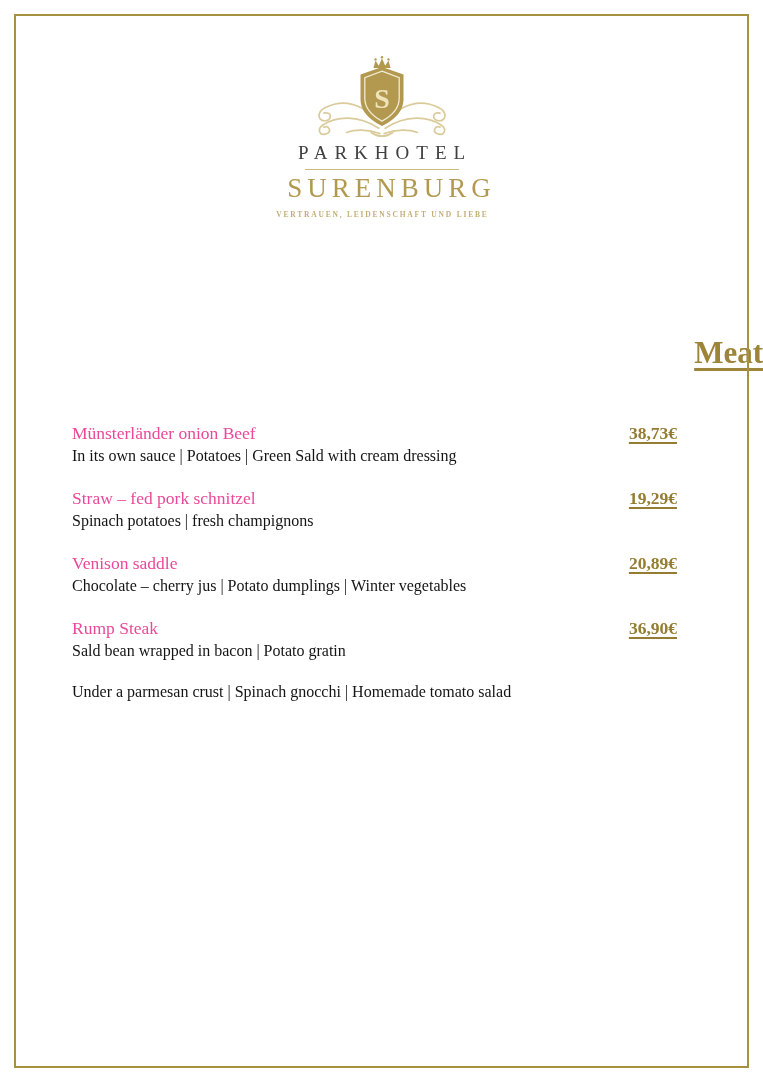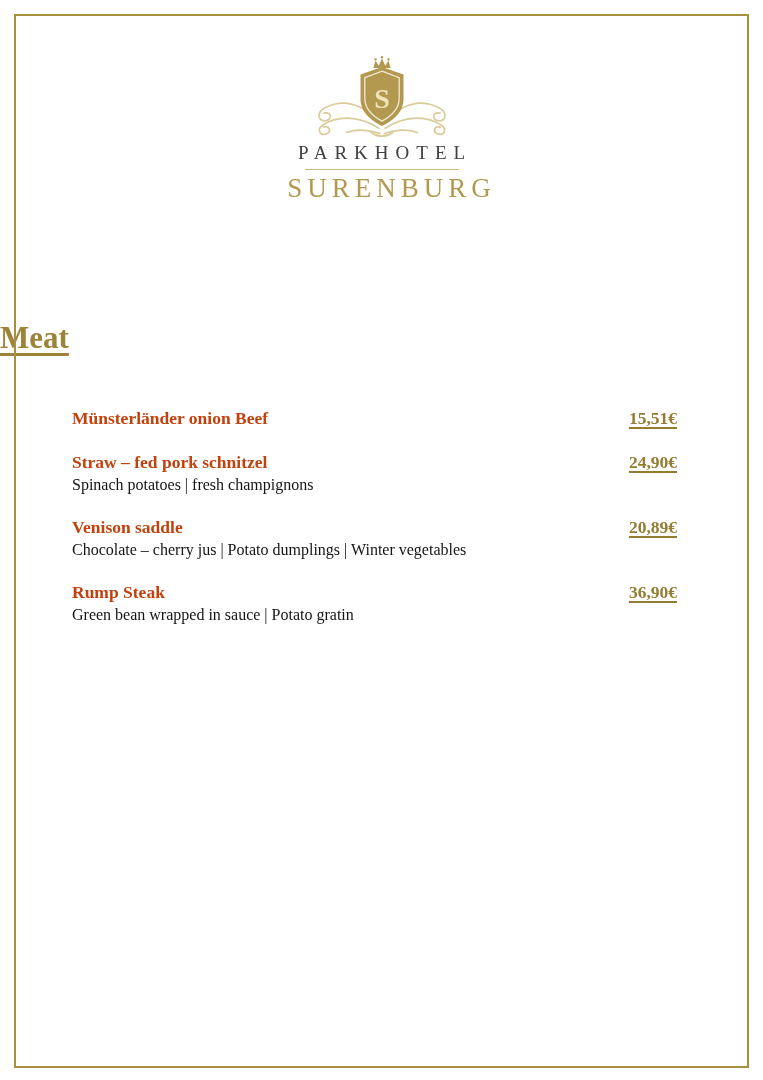--- a/index.html
+++ b/index.html
@@ -29,34 +29,34 @@
     font-size:27px; letter-spacing:5px; text-indent:5px;
     color:#B2994F;
     padding-left:15px;
   }
   .tagline {
     font-size:7.5px; letter-spacing:1.8px; text-indent:1.8px;
     color:#C3AF74; margin-top:6px; font-weight:bold;
   }
   
   .section-title {
-    text-align:left;
+    text-align:right;
     margin-top:116px;
     font-size:31px;
     font-weight:bold;
     color:#9C8439;
     text-decoration:underline;
     text-decoration-thickness:2.5px;
     text-underline-offset:5px;
   }
   
   .items { margin:52px 86px 0 72px; }
   .item { margin-bottom:23px; }
   .item-head { display:flex; justify-content:space-between; align-items:baseline; }
-  .item-name { font-weight:bold; font-size:17.5px; color:#c2410c; }
+  .item-name { font-weight:normal; font-size:17.5px; color:#ec4899; }
   .item-price {
     font-weight:bold; font-size:17.5px; color:#947D33;
     text-decoration:underline;
     text-decoration-thickness:1.5px;
     text-underline-offset:3px;
     white-space:nowrap;
   }
   .item-desc { font-size:16px; color:#141414; margin-top:3px; }
 </style>
 </head>
@@ -89,54 +89,57 @@
         <circle cx="71" cy="5" r="1.1"></circle>
       </g>
 
       <path d="M65,12 L85,19 L85,42 Q85,57 65,67 Q45,57 45,42 L45,19 Z" fill="#B2994F"></path>
       <path d="M65,16 L81,22 L81,41 Q81,54 65,62.5 Q49,54 49,41 L49,22 Z" fill="none" stroke="#F2EAD3" stroke-width="1.2"></path>
       <text x="65" y="50" text-anchor="middle" font-family="Liberation Serif, serif" font-size="26" font-weight="bold" fill="#EFE3B8">S</text>
     </svg>
     <div class="hotel-line1">PARKHOTEL</div>
     <div class="logo-rule"></div>
     <div class="hotel-line2">SURENBURG</div>
+    <div class="tagline">VERTRAUEN, LEIDENSCHAFT UND LIEBE</div>
   </header>
 
   <h1 class="section-title">Meat</h1>
 
   <main class="items">
 
     <div class="item">
       <div class="item-head">
         <span class="item-name">Münsterländer onion Beef</span>
-        <span class="item-price">15,51€</span>
+        <span class="item-price">38,73€</span>
       </div>
+      <div class="item-desc">In its own sauce | Potatoes | Green Sald with cream dressing</div>
     </div>
 
     <div class="item">
       <div class="item-head">
         <span class="item-name">Straw – fed pork schnitzel</span>
-        <span class="item-price">24,90€</span>
+        <span class="item-price">19,29€</span>
       </div>
       <div class="item-desc">Spinach potatoes | fresh champignons</div>
     </div>
 
     <div class="item">
       <div class="item-head">
         <span class="item-name">Venison saddle</span>
         <span class="item-price">20,89€</span>
       </div>
       <div class="item-desc">Chocolate – cherry jus | Potato dumplings | Winter vegetables</div>
     </div>
 
     <div class="item">
       <div class="item-head">
         <span class="item-name">Rump Steak</span>
         <span class="item-price">36,90€</span>
       </div>
-      <div class="item-desc">Green bean wrapped in sauce | Potato gratin</div>
+      <div class="item-desc">Sald bean wrapped in bacon | Potato gratin</div>
     </div>
 
     <div class="item">
+      <div class="item-desc">Under a parmesan crust | Spinach gnocchi | Homemade tomato salad</div>
     </div>
 
   </main>
 </div>
 
 </body></html>

